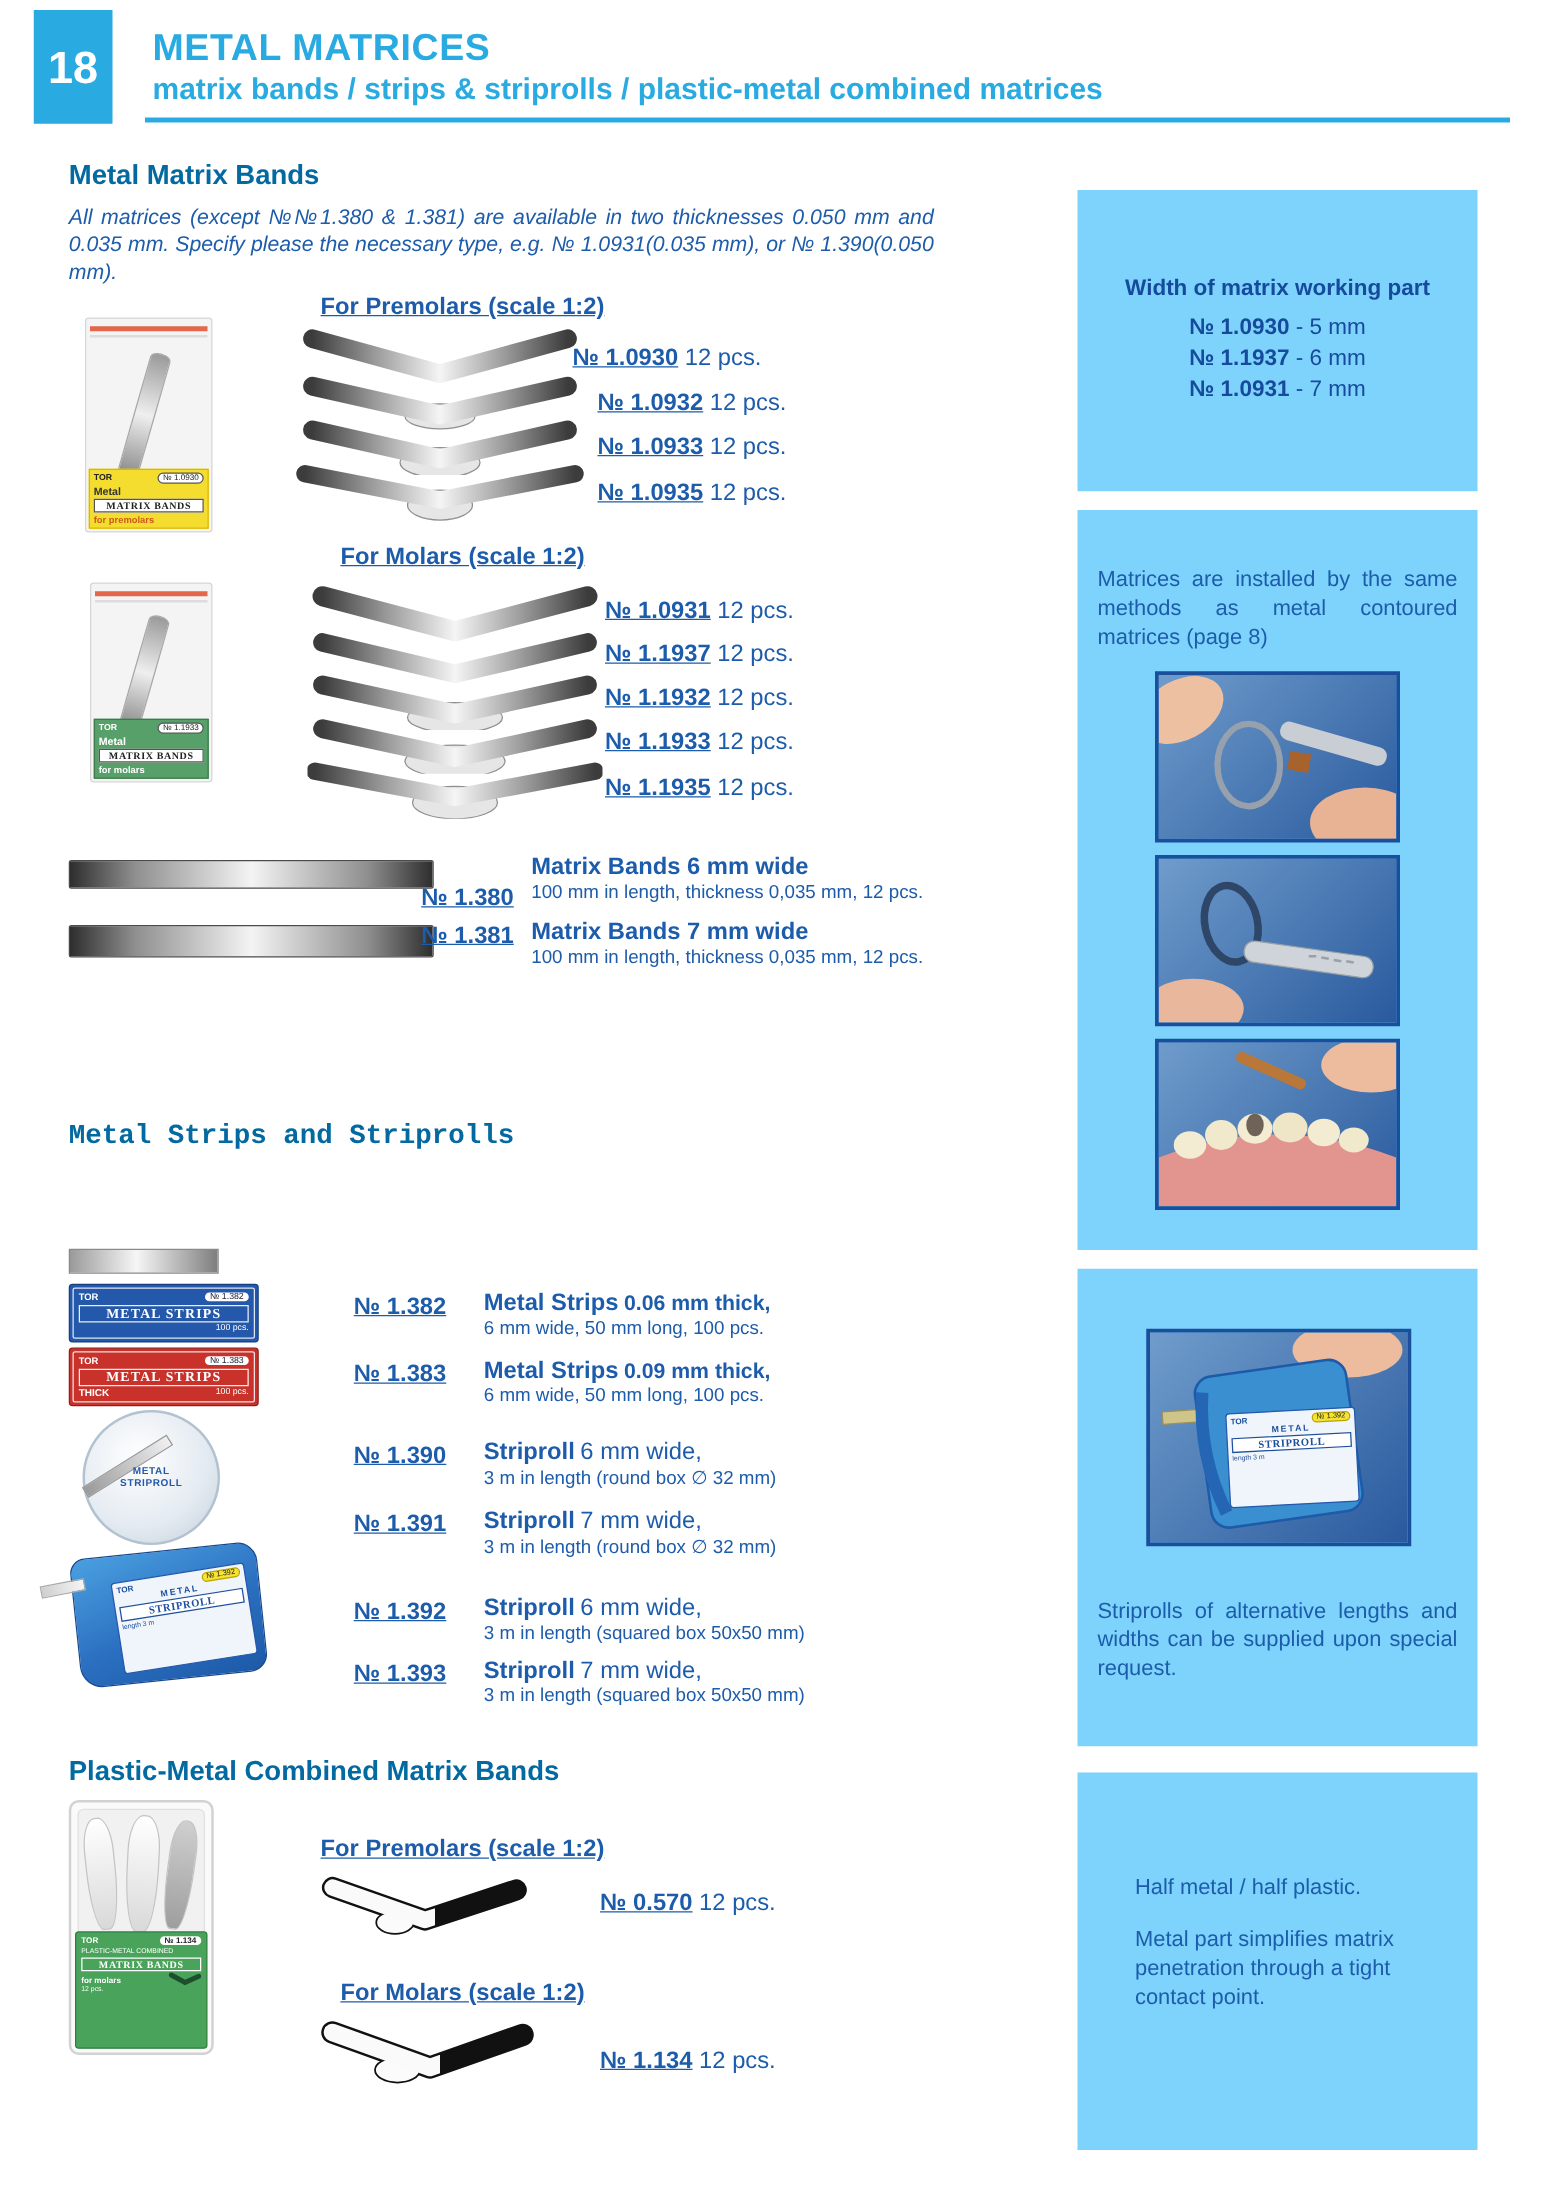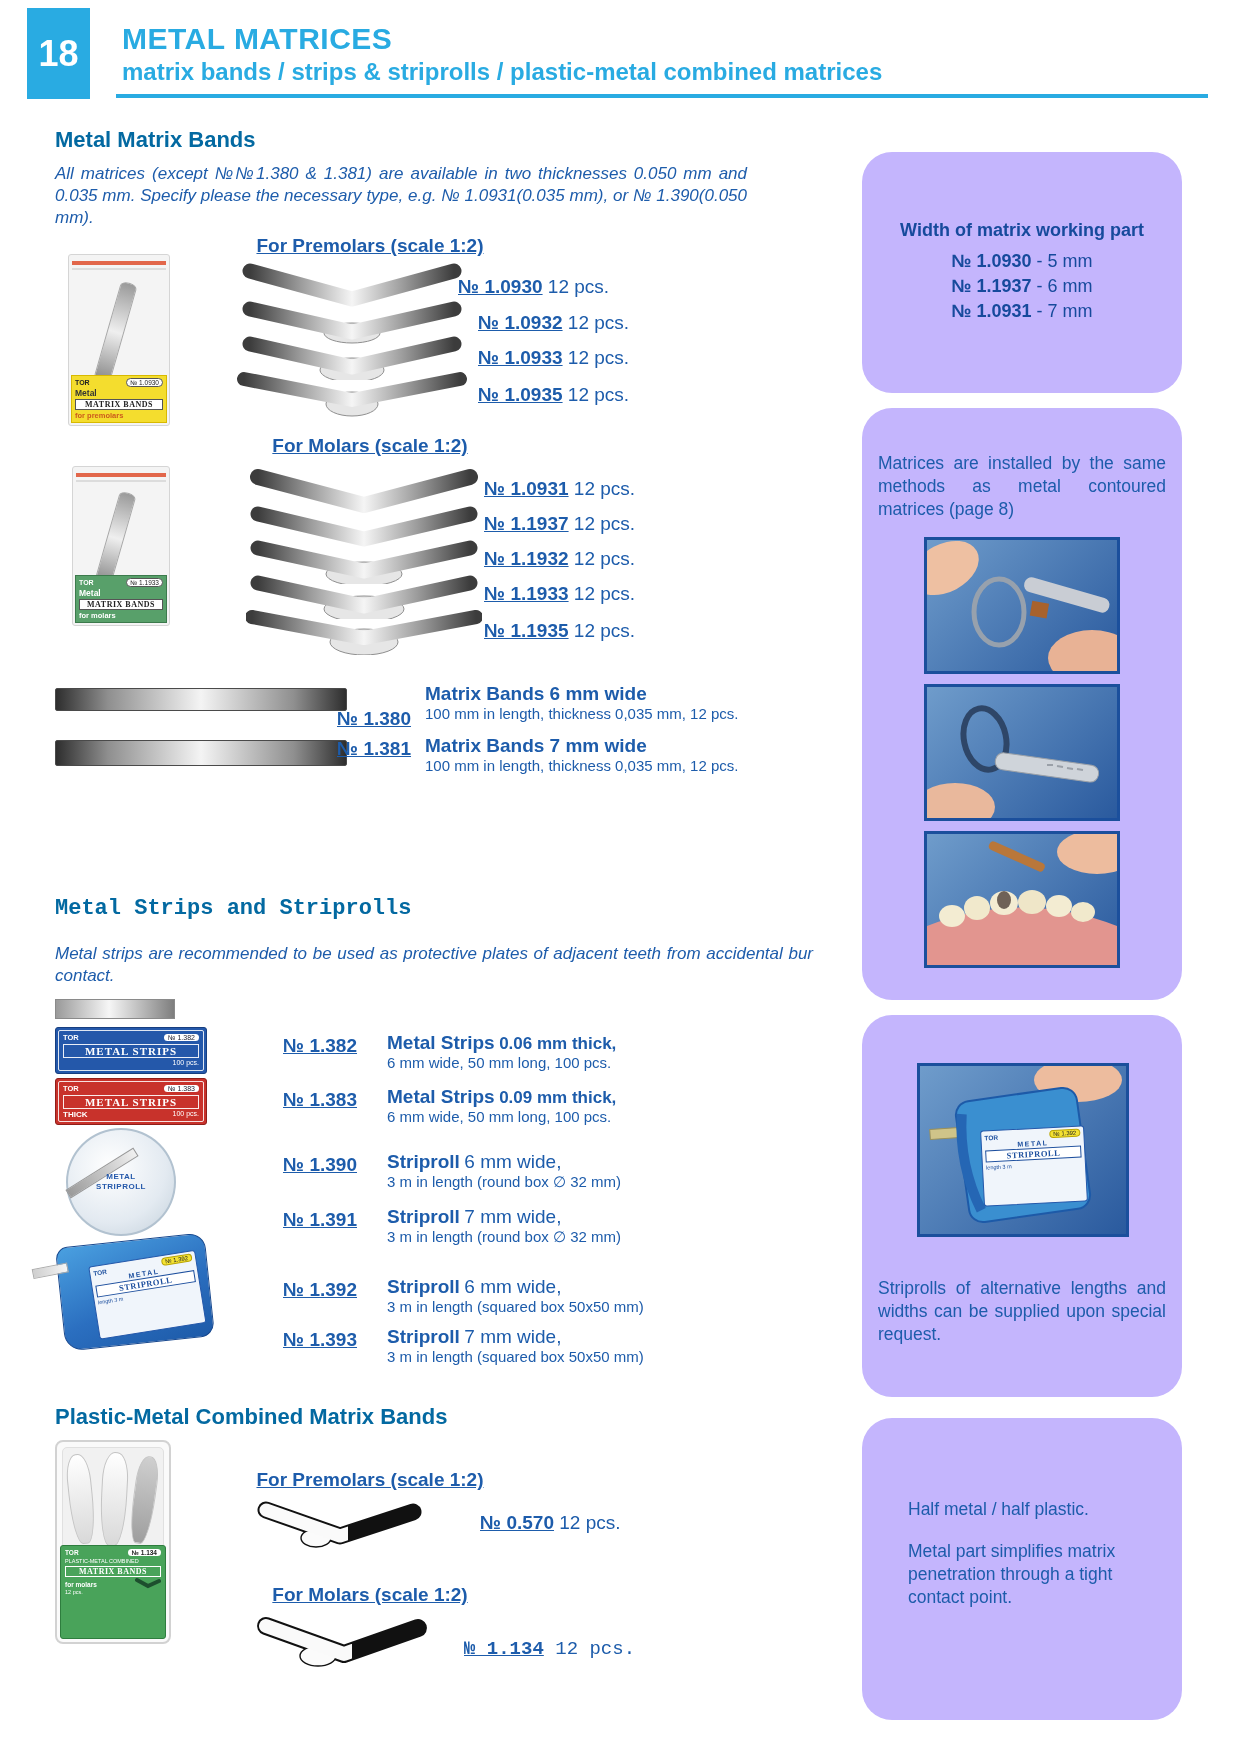--- a/index.html
+++ b/index.html
@@ -25,21 +25,21 @@
   .entry-detail-b{font-weight:bold;font-size:17px;color:#1d5cab;}
   .entry-detail-r{font-weight:normal;font-size:19px;color:#1d5cab;}
   .entry-desc{font-size:15px;color:#1d5cab;font-weight:normal;}
 
   
   .flat-strip{background:linear-gradient(90deg,#2e2e2e,#8f8f8f 18%,#f4f4f4 50%,#8f8f8f 82%,#2e2e2e);
               border-radius:2px;border:1px solid #4a4a4a;}
   .gray-strip{background:linear-gradient(90deg,#9a9a9a,#f6f6f6 45%,#7e7e7e);border:1px solid #8a8a8a;}
 
   
-  .sidebox{background:#c4b5fd;border-radius:30px;}
+  .sidebox{background:#7dd3fc;}
   .sidebox .sb-title{color:#164a9c;font-weight:bold;font-size:18px;text-align:center;}
   .sb-row{color:#164a9c;font-size:18px;text-align:center;line-height:25px;}
   .sb-row b{font-weight:bold;}
   .sb-text{color:#1d5cab;font-size:17.5px;line-height:1.32;text-align:justify;}
   .photo{border:3px solid #1b4f9c;background:linear-gradient(135deg,#6f9ccb,#2a5a9e);overflow:hidden;}
 
   
   .bag{background:#f4f4f4;border:1px solid #d5d5d5;border-radius:3px;}
   .bag-zip{position:absolute;top:6px;left:3px;right:3px;height:4px;background:#e2674b;}
   .bag-zip2{position:absolute;top:13px;left:3px;right:3px;height:2px;background:#dcdcdc;}
@@ -256,21 +256,20 @@
   <div class="abs flat-strip" style="left:55px;top:740px;width:290px;height:24px;"></div>
   <div class="abs item-label" style="left:337px;top:738px;">
     <span class="num-link">№ 1.381</span>
   </div>
   <div class="abs" style="left:425px;top:735px;">
     <div class="entry-title">Matrix Bands 7 mm wide</div>
     <div class="entry-desc">100 mm in length, thickness 0,035 mm, 12 pcs.</div>
   </div>
 
   <div class="abs h1" style="left:55px;top:896px;font-family:Liberation Mono, monospace;">Metal Strips and Striprolls</div>
-  <div class="abs note" style="left:55px;top:943px;width:758px;">Metal strips are recommended to be used as protective plates of adjacent teeth from accidental bur contact.</div>
 
   <div class="abs gray-strip" style="left:55px;top:999px;width:118px;height:18px;"></div>
 
   <div class="abs stripbox blue" style="left:55px;top:1027px;width:150px;height:45px;">
     <div class="inner">
       <div class="lbl-row">
         <span class="sb-brand">TOR</span>
         <span class="sb-oval">№ 1.382</span>
       </div>
       <div class="sb-name">METAL STRIPS</div>
@@ -407,21 +406,21 @@
   <svg class="abs" style="left:252px;top:1610px;" width="180" height="62" viewBox="0 0 180 62">
     <defs>
         <clipPath id="pmClipB">
           <rect x="0" y="0" width="100" height="62"></rect>
         </clipPath>
       </defs>
     <path d="M14,16 L92,44 L166,18" fill="none" stroke="#111" stroke-width="18" stroke-linecap="round" stroke-linejoin="round"></path>
     <ellipse cx="66" cy="46" rx="18" ry="10" fill="#fbfbfb" stroke="#111" stroke-width="1.4"></ellipse>
     <path d="M14,16 L92,44 L166,18" clip-path="url(#pmClipB)" fill="none" stroke="#fafafa" stroke-width="14" stroke-linecap="round" stroke-linejoin="round"></path>
   </svg>
-  <div class="abs item-label" style="left:464px;top:1638px;font-family:Liberation Mono, monospace;">
+  <div class="abs item-label" style="left:480px;top:1638px;">
     <span class="num-link">№ 1.134</span>
     <span class="qty">12 pcs.</span>
   </div>
 
   <div class="abs sidebox" style="left:862px;top:152px;width:320px;height:241px;">
     <div class="sb-title" style="margin-top:68px;">Width of matrix working part</div>
     <div class="sb-row" style="margin-top:8px;">
       <b>№ 1.0930</b> <span>- 5 mm</span></div>
     <div class="sb-row">
       <b>№ 1.1937</b> <span>- 6 mm</span></div>

